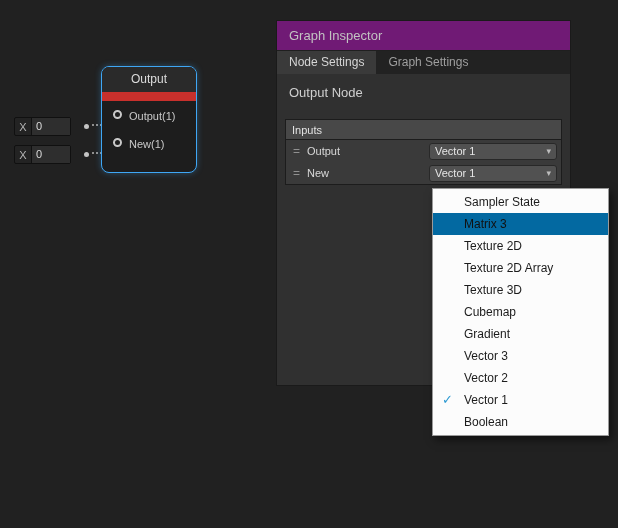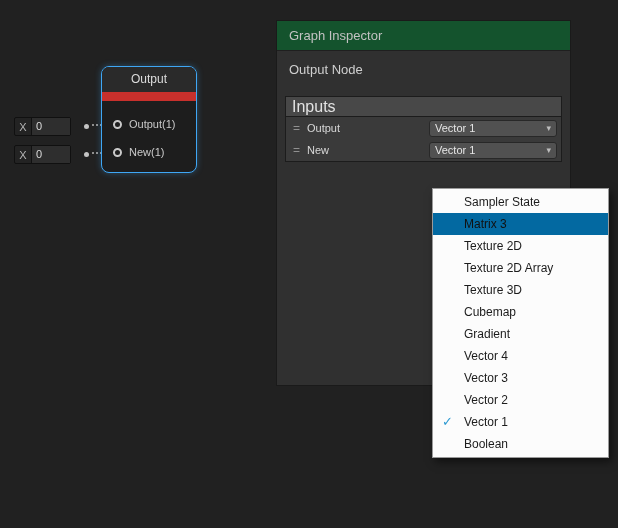--- a/index.html
+++ b/index.html
@@ -9,21 +9,21 @@
   .stage { position:relative; width:618px; height:528px; background:#212121; overflow:hidden; }
 
   
   .node { position:absolute; left:101px; top:66px; width:96px; height:107px;
           background:#1d1d1d; border:1px solid #3fa7f5; border-radius:8px;
           box-shadow:0 0 6px rgba(63,167,245,.35); overflow:hidden; }
   .node-title { height:25px; line-height:25px; text-align:center; color:#dcdcdc;
                 font-size:12px; background:#2a2a2a; }
   .node-redbar { height:9px; background:#c8302c; }
   .node-ports { padding-top:9px; }
-  .port-row { display:flex; align-items:center; height:28px; padding-left:11px; gap:7px; }
+  .port-row { display:flex; height:28px; padding-left:11px; gap:7px; }
   .port-circle { width:9px; height:9px; border:2px solid #c9c9c9; border-radius:50%;
                  background:transparent; flex:none; }
   .port-label { font-size:11px; color:#c9c9c9; }
 
   
   .xfield { position:absolute; left:14px; width:57px; height:19px; display:flex;
             align-items:center; background:#232323; border:1px solid #101010; border-radius:2px; }
   .xfield .axis { width:16px; text-align:center; font-size:11px; color:#b5b5b5; }
   .xfield .value { flex:1; align-self:stretch; background:#2e2e2e; color:#dadada;
                    font-size:11px; line-height:17px; padding-left:4px; border-left:1px solid #101010; }
@@ -31,29 +31,29 @@
 
   
   .conn-dot { position:absolute; width:5px; height:5px; background:#c4c4c4; border-radius:50%; }
   .conn-line { position:absolute; width:22px; height:0; border-top:2px dotted #8f8f8f; }
   .dot1 { left:84px; top:124px; } .line1 { left:92px; top:124px; }
   .dot2 { left:84px; top:152px; } .line2 { left:92px; top:152px; }
 
   
   .inspector { position:absolute; left:276px; top:20px; width:295px; height:366px;
                background:#303030; border:1px solid #1a1a1a; }
-  .insp-header { height:30px; line-height:30px; padding-left:12px; background:#14532d;
+  .insp-header { height:30px; line-height:30px; padding-left:12px; background:#701a75;
                  color:#c2c2c2; font-size:13px; border-bottom:1px solid #1f1f1f; }
   .tabbar { display:flex; height:23px; background:#222222; }
   .tab { padding:0 12px; line-height:23px; font-size:12px; color:#9f9f9f; }
   .tab.active { background:#3a3a3a; color:#d6d6d6; }
   .section-title { margin:11px 12px 0; font-size:13px; font-weight:normal; color:#cfcfcf; }
   .inputs-box { margin:19px 8px 0; border:1px solid #1c1c1c; }
   .inputs-header { height:20px; line-height:20px; padding-left:6px; background:#484848;
-                   color:#e2e2e2; font-size:16px; border-bottom:1px solid #1c1c1c; }
+                   color:#e2e2e2; font-size:11px; border-bottom:1px solid #1c1c1c; }
   .input-row { display:flex; align-items:center; height:22px; background:#3a3a3a; padding:0 4px; }
   .drag-handle { color:#909090; font-size:12px; margin:0 7px 0 3px; }
   .row-label { font-size:11px; color:#d8d8d8; }
   .dd-btn { margin-left:auto; width:128px; height:17px; background:#515151;
             border:1px solid #282828; border-radius:3px; display:flex; align-items:center;
             justify-content:space-between; padding:0 5px; font-size:11px; color:#e6e6e6; }
   .dd-caret { font-size:9px; color:#bdbdbd; }
 
   
   .menu { position:absolute; left:432px; top:188px; width:177px; background:#fcfcfc;
@@ -92,20 +92,24 @@
       </div>
       <div class="port-row">
         <span class="port-circle"></span>
         <span class="port-label">New(1)</span>
       </div>
     </div>
   </div>
 
   <div class="inspector">
     <div class="insp-header">Graph Inspector</div>
+    <div class="tabbar">
+      <div class="tab active">Node Settings</div>
+      <div class="tab">Graph Settings</div>
+    </div>
     <div class="insp-body">
       <div class="section-title">Output Node</div>
       <div class="inputs-box">
         <div class="inputs-header">Inputs</div>
         <div class="input-row">
           <span class="drag-handle">=</span>
           <span class="row-label">Output</span>
           <div class="dd-btn">
             <span>Vector 1</span>
             <span class="dd-caret">▾</span>
@@ -124,21 +128,20 @@
   </div>
 
   <div class="menu">
     <div class="menu-row">Sampler State</div>
     <div class="menu-row highlight">Matrix 3</div>
     <div class="menu-row">Texture 2D</div>
     <div class="menu-row">Texture 2D Array</div>
     <div class="menu-row">Texture 3D</div>
     <div class="menu-row">Cubemap</div>
     <div class="menu-row">Gradient</div>
-    <div class="menu-row">Vector 4</div>
     <div class="menu-row">Vector 3</div>
     <div class="menu-row">Vector 2</div>
     <div class="menu-row">
       <span class="menu-check">✓</span><span>Vector 1</span>
     </div>
     <div class="menu-row">Boolean</div>
   </div>
 
 </div>
 

